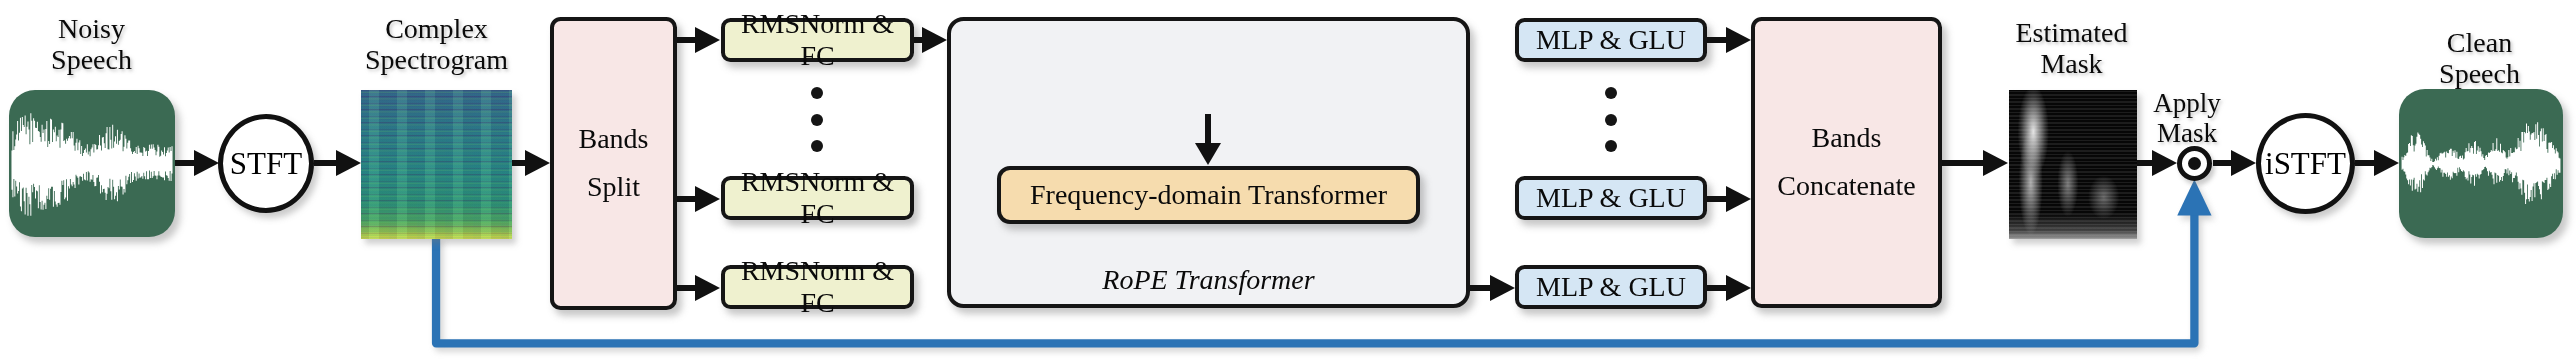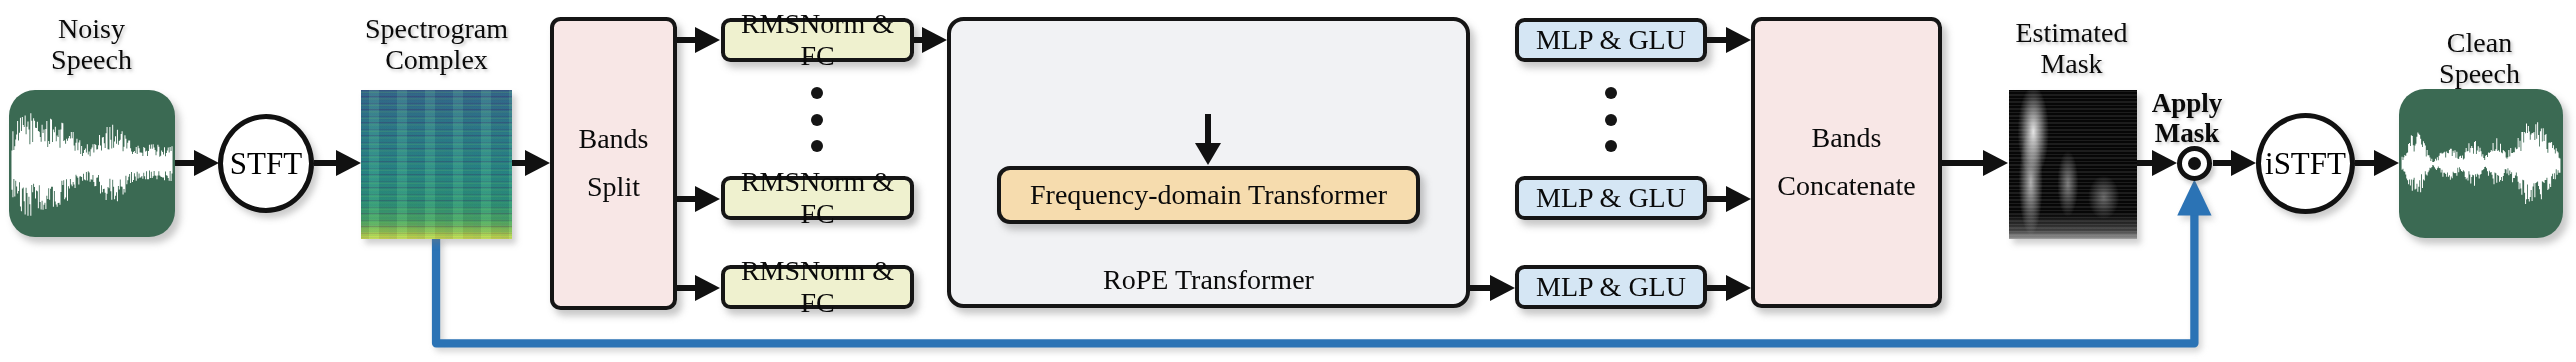--- a/index.html
+++ b/index.html
@@ -133,22 +133,22 @@
   <div class="circle" style="left:218px;top:114px;width:96px;height:99px;">
     <span>STFT</span>
   </div>
 
   <div class="harrow" style="left:314px;top:150px;width:47px;">
     <div class="ln"></div>
       <div class="hd"></div>
   </div>
 
   <div class="lbl" style="left:330px;top:13px;width:213px;">
+    <span>Complex</span>
     <span>Spectrogram</span>
-    <span>Complex</span>
   </div>
   <div class="spectro" style="left:361px;top:90px;width:151px;height:149px;"></div>
 
   <div class="harrow" style="left:512px;top:150px;width:38px;">
     <div class="ln"></div>
       <div class="hd"></div>
   </div>
 
   <div class="box tall-box" style="left:550px;top:16.6px;width:127px;height:293px;background:#f8e7e6;">
     <span>Bands</span>
@@ -188,21 +188,21 @@
 
   <div class="box" style="left:947px;top:16.6px;width:523px;height:291px;background:#f1f2f4;border-radius:16.6px;justify-content:flex-start;">
   </div>
   <div class="varrow" style="left:1195px;top:114px;height:51px;">
     <div class="ln"></div>
       <div class="hd"></div>
   </div>
   <div class="box small-box" style="left:997px;top:166px;width:423px;height:58px;background:#f6dcae;border-radius:13px;">
     <span>Frequency-domain Transformer</span>
   </div>
-  <div class="lbl" style="left:1031px;top:264px;width:355px;text-shadow:none;font-size:28px;">
+  <div class="lbl" style="left:1031px;top:264px;width:355px;text-shadow:none;font-size:28px;font-style:italic;">
     <span>RoPE Transformer</span>
   </div>
 
   <div class="harrow" style="left:1470px;top:275px;width:45px;">
     <div class="ln"></div>
       <div class="hd"></div>
   </div>
 
   <div class="box small-box" style="left:1515px;top:18px;width:192px;height:44px;background:#d5e6f4;">
     <span>MLP &amp; GLU</span>
@@ -244,21 +244,21 @@
     <span>Estimated</span>
     <span>Mask</span>
   </div>
   <div class="maskimg" style="left:2009px;top:90px;width:128px;height:149px;"></div>
 
   <div class="harrow" style="left:2137px;top:150px;width:40px;">
     <div class="ln"></div>
       <div class="hd"></div>
   </div>
 
-  <div class="lbl" style="left:2128px;top:88px;width:118px;font-size:27px;font-weight:bold;">
+  <div class="lbl" style="left:2128px;top:88px;width:118px;font-size:27px;">
     <span>Apply</span>
     <span>Mask</span>
   </div>
   <div class="odot" style="left:2177px;top:146px;">
     <div class="dotc"></div>
   </div>
 
   <div class="harrow" style="left:2213px;top:150px;width:43px;">
     <div class="ln"></div>
       <div class="hd"></div>

